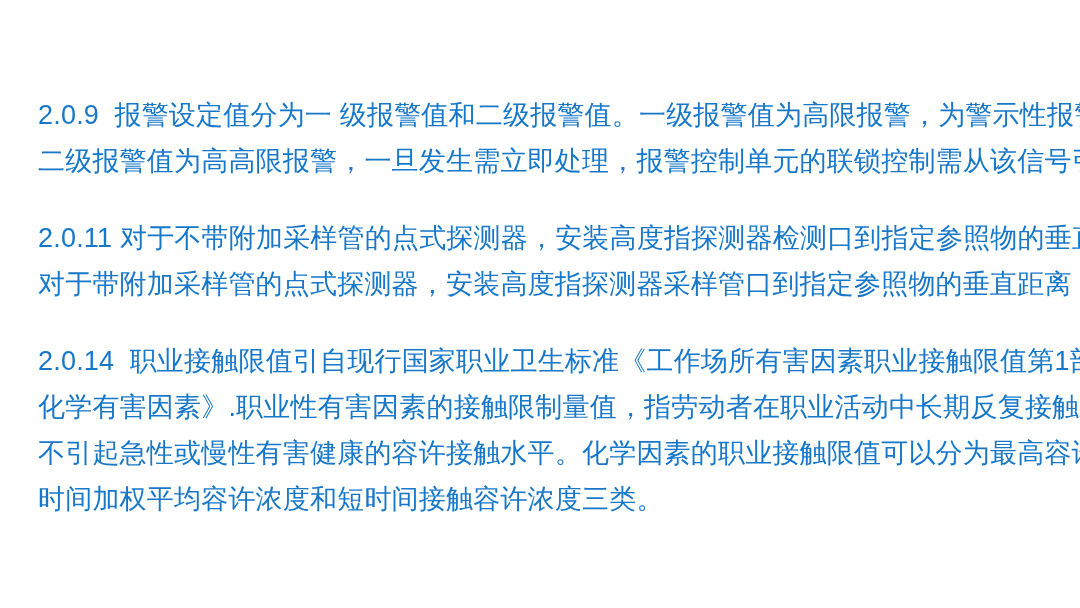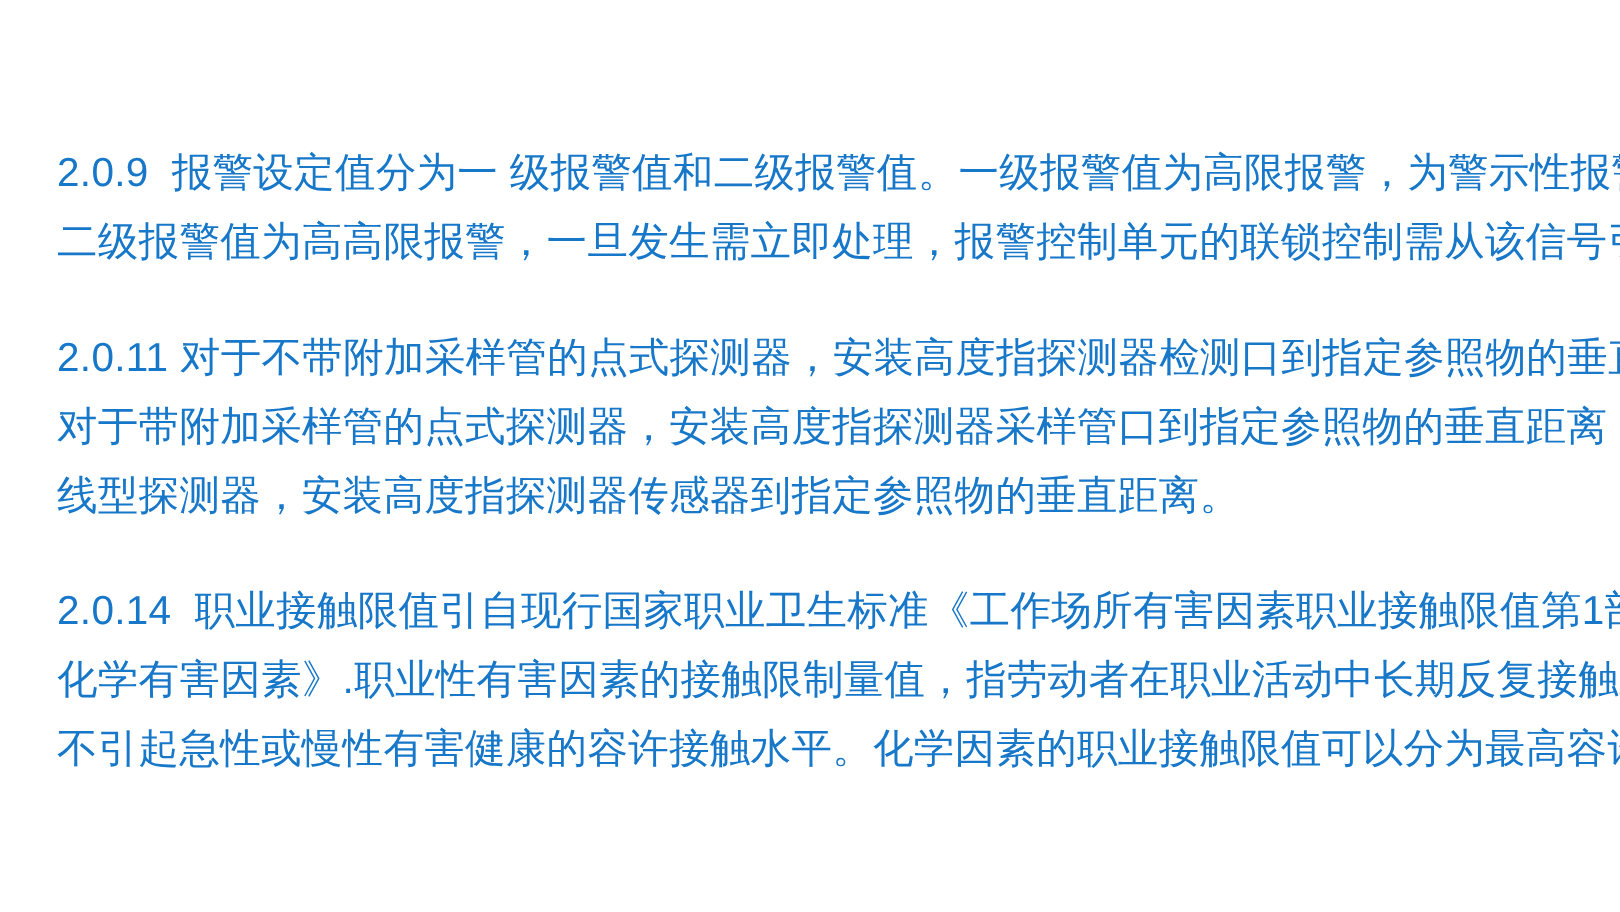--- a/index.html
+++ b/index.html
@@ -44,23 +44,23 @@
   <div class="content">
 
     <div class="paragraph">
       <div class="line">2.0.9  报警设定值分为一 级报警值和二级报警值。一级报警值为高限报警，为警示性报警：</div>
       <div class="line">二级报警值为高高限报警，一旦发生需立即处理，报警控制单元的联锁控制需从该信号引出。</div>
     </div>
 
     <div class="paragraph">
       <div class="line">2.0.11 对于不带附加采样管的点式探测器，安装高度指探测器检测口到指定参照物的垂直距离；</div>
       <div class="line">对于带附加采样管的点式探测器，安装高度指探测器采样管口到指定参照物的垂直距离；对于</div>
-      <div class="line">线型探测器，安装高度指探测器传感器到指定参照物的垂直距离。</div>
     </div>
 
     <div class="paragraph">
       <div class="line">2.0.14  职业接触限值引自现行国家职业卫生标准《工作场所有害因素职业接触限值第1部分：</div>
       <div class="line">化学有害因素》.职业性有害因素的接触限制量值，指劳动者在职业活动中长期反复接触对机体</div>
       <div class="line">不引起急性或慢性有害健康的容许接触水平。化学因素的职业接触限值可以分为最高容许浓度.</div>
+      <div class="line">时间加权平均容许浓度和短时间接触容许浓度三类。</div>
     </div>
 
   </div>
 </div>
 
 </body></html>

